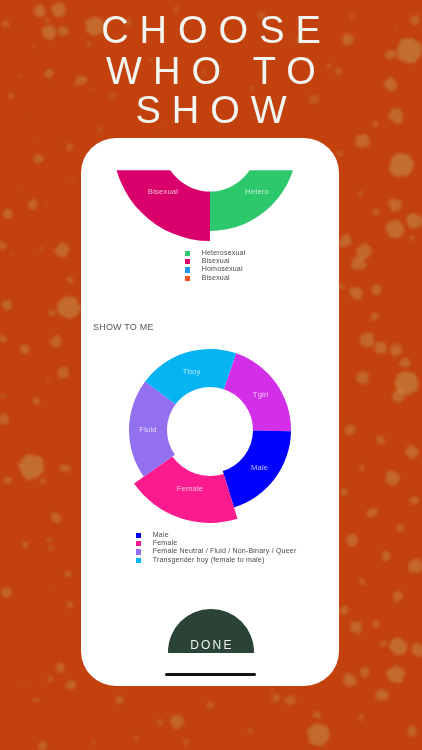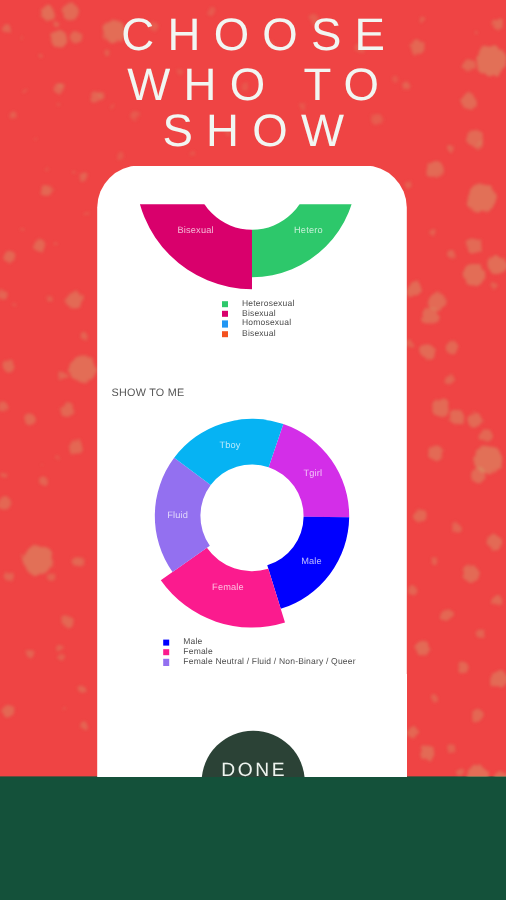--- a/index.html
+++ b/index.html
@@ -1,19 +1,19 @@
 <!DOCTYPE html>
 <html><head>
 <meta charset="utf-8">
 <title>Choose Who To Show</title>
 <style>
   html,body{margin:0;padding:0;background:#14513a;}
   body{width:422px;height:750px;overflow:hidden;
        font-family:"Liberation Sans",sans-serif;-webkit-font-smoothing:antialiased;}
-  #screen{position:relative;width:422px;height:647px;background:#ef4444;overflow:hidden;}
+  #screen{position:relative;width:422px;height:750px;background:#c2410c;overflow:hidden;}
 
   
   #bokeh{position:absolute;left:0;top:0;width:422px;height:750px;}
 
   
   .headline{position:absolute;left:0;top:0;width:422px;
             color:#f1f6f2;font-weight:300;font-size:38px;
             letter-spacing:11px;text-indent:11px;font-family:"Liberation Sans",sans-serif;}
   .headline div{white-space:nowrap;position:absolute;left:0;width:422px;
                 text-align:center;height:38px;line-height:38px;}
@@ -35,21 +35,21 @@
               font-family:"Liberation Sans",sans-serif;}
 
   
   .caption{position:absolute;font-size:9px;letter-spacing:.2px;text-indent:.2px;color:#555555;
            font-family:"Liberation Sans",sans-serif;white-space:nowrap;}
 
   
   .done{position:absolute;width:85.6px;height:44.4px;
         background:#2b4236;border-radius:42.8px 42.8px 0 0;
         display:flex;align-items:flex-end;justify-content:center;}
-  .done span{font-size:16px;letter-spacing:2.2px;text-indent:2.2px;color:#eef4ef;
+  .done span{font-size:12px;letter-spacing:2.2px;text-indent:2.2px;color:#eef4ef;
              padding-bottom:1px;font-family:"Liberation Sans",sans-serif;}
   .homebar{position:absolute;left:165px;top:672px;width:91px;height:3px;
            background:#121212;border-radius:2px;}
 </style>
 </head>
 <body>
 
 <div id="screen">
 
   <svg id="bokeh" width="422" height="750" viewBox="0 0 422 750">
@@ -278,20 +278,24 @@
           <span class="lb">Male</span>
         </div>
         <div class="row">
           <span class="sw" style="background: rgb(251, 27, 142);"></span>
           <span class="lb">Female</span>
         </div>
         <div class="row">
           <span class="sw" style="background: rgb(147, 112, 240);"></span>
           <span class="lb">Female Neutral / Fluid / Non-Binary / Queer</span>
         </div>
+        <div class="row">
+          <span class="sw" style="background: rgb(6, 179, 243);"></span>
+          <span class="lb">Transgender boy (female to male)</span>
+        </div>
       </div>
 
     <div class="done" style="left:87px;top:470.6px;">
       <span>DONE</span>
     </div>
     <div class="homebar" style="left:84px;top:534.5px;"></div>
   </div>
 </div>
 
 </body></html>

